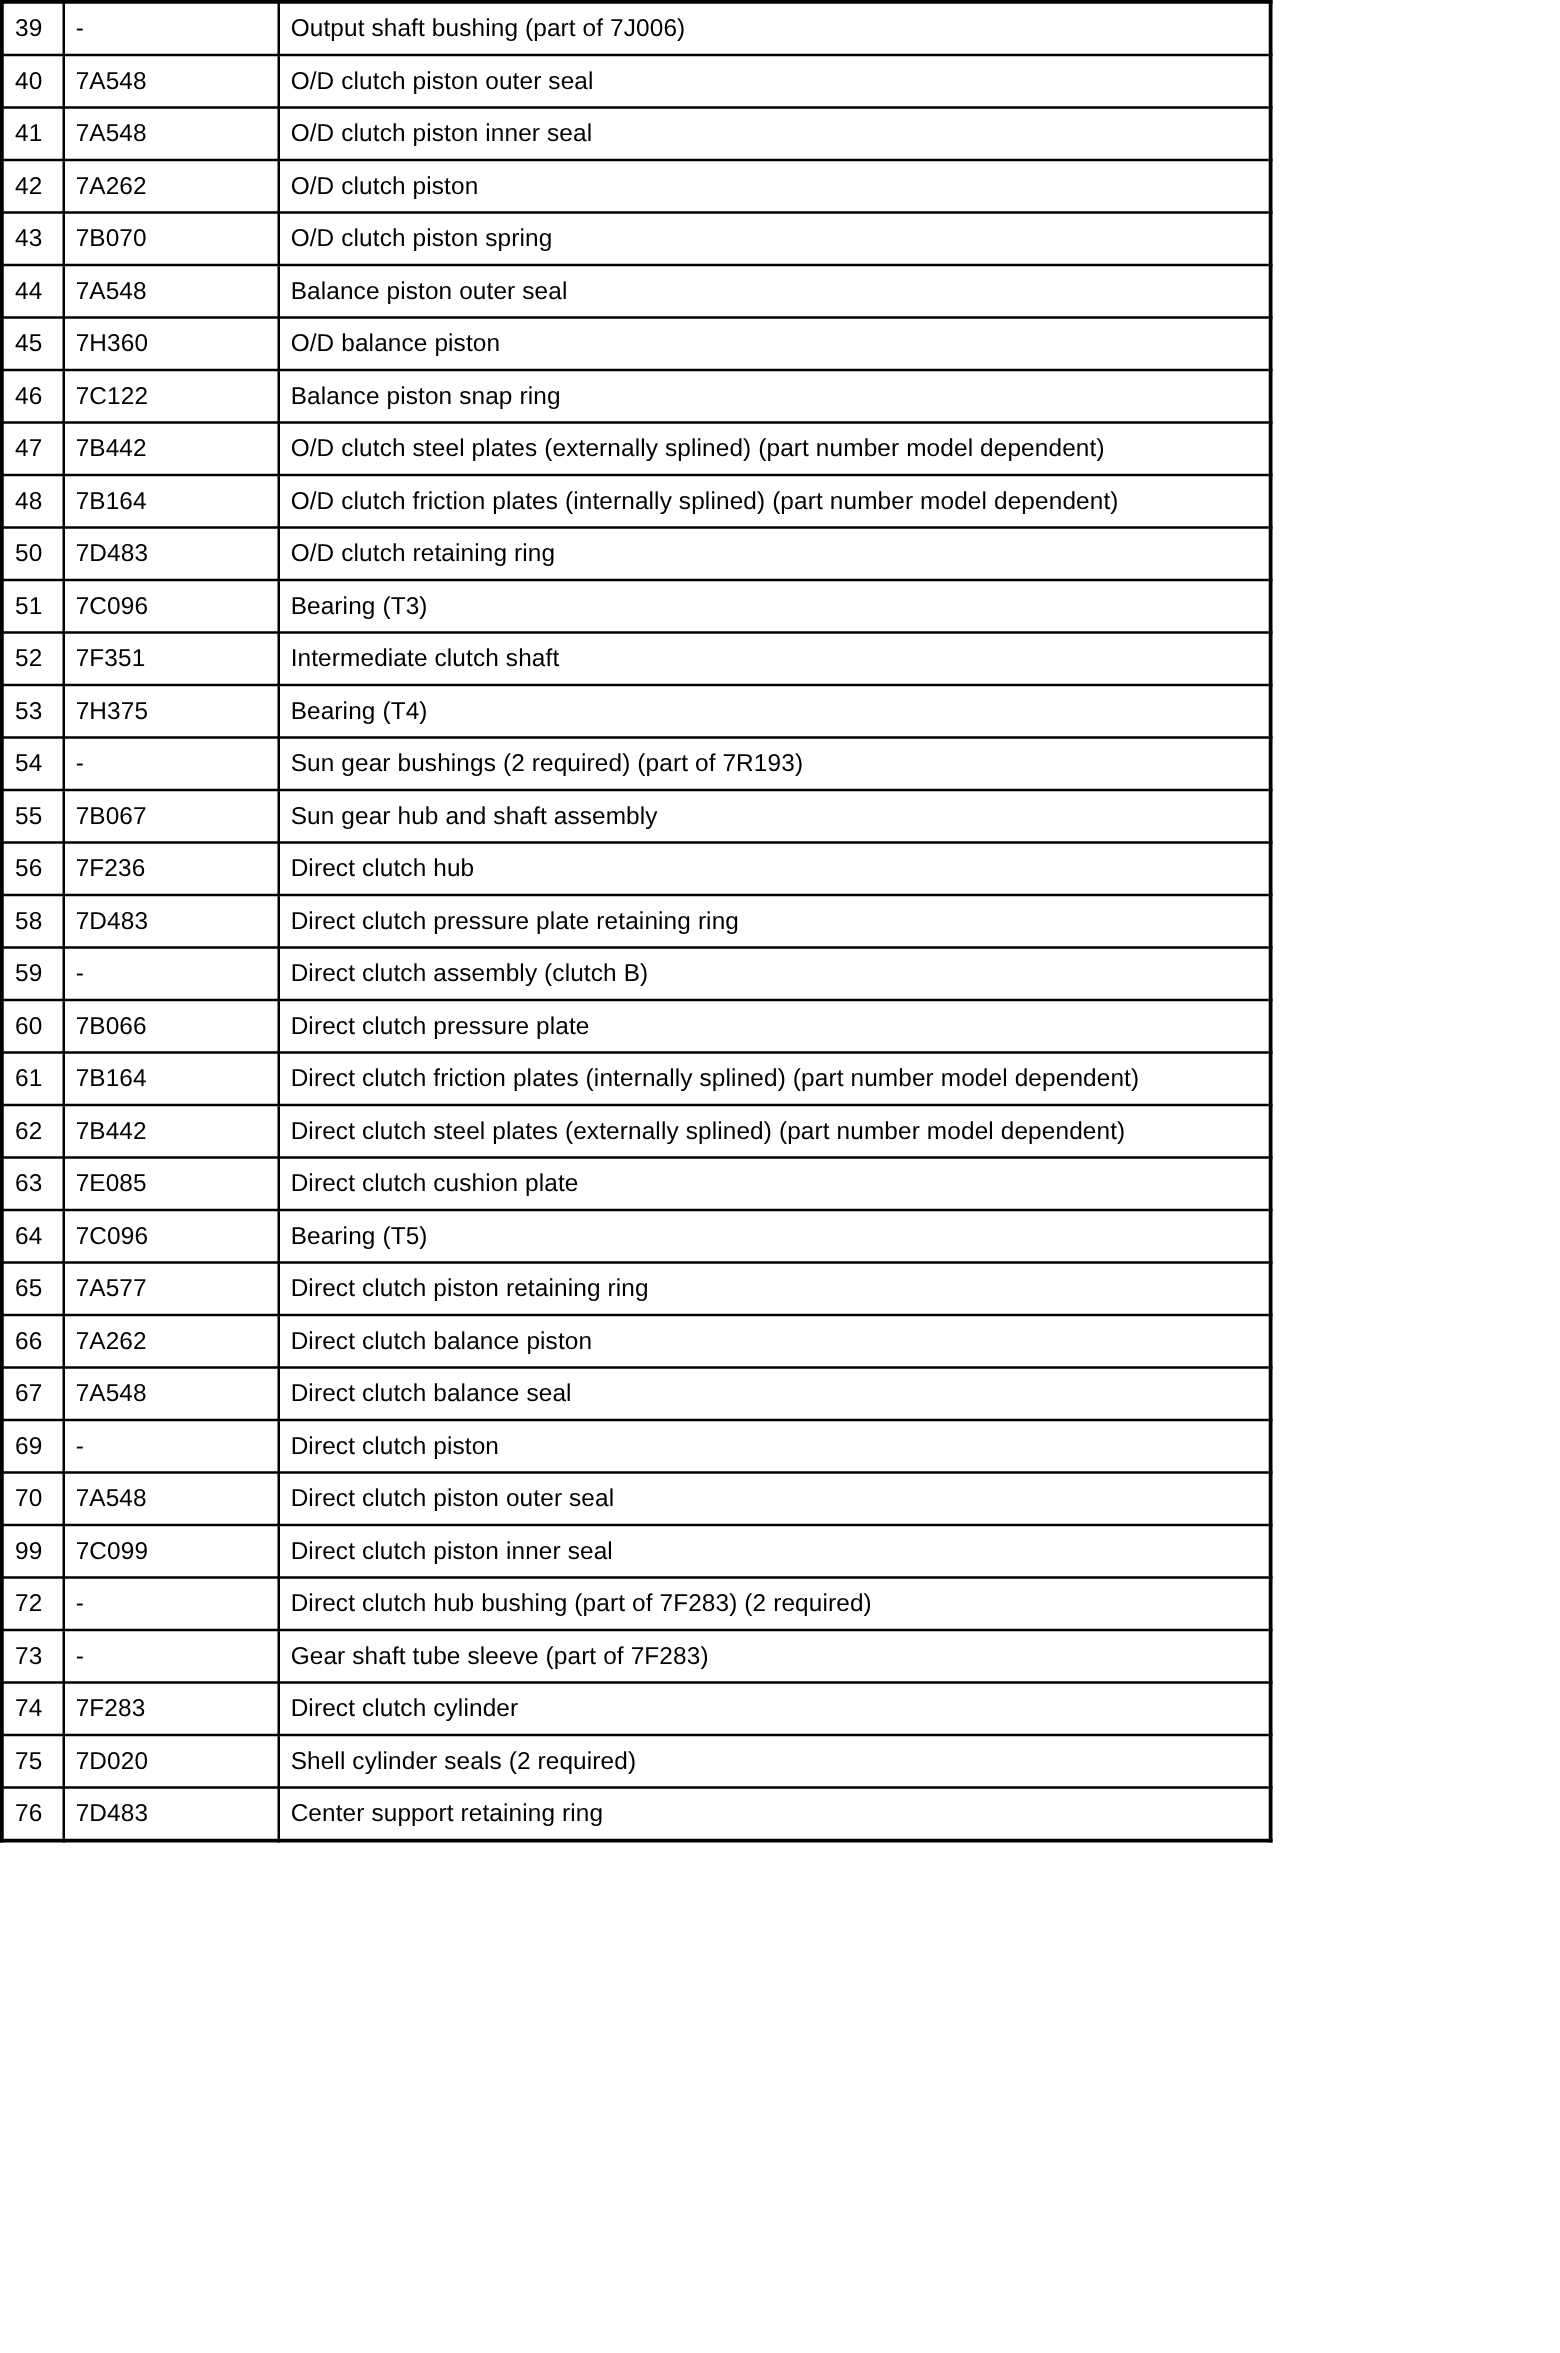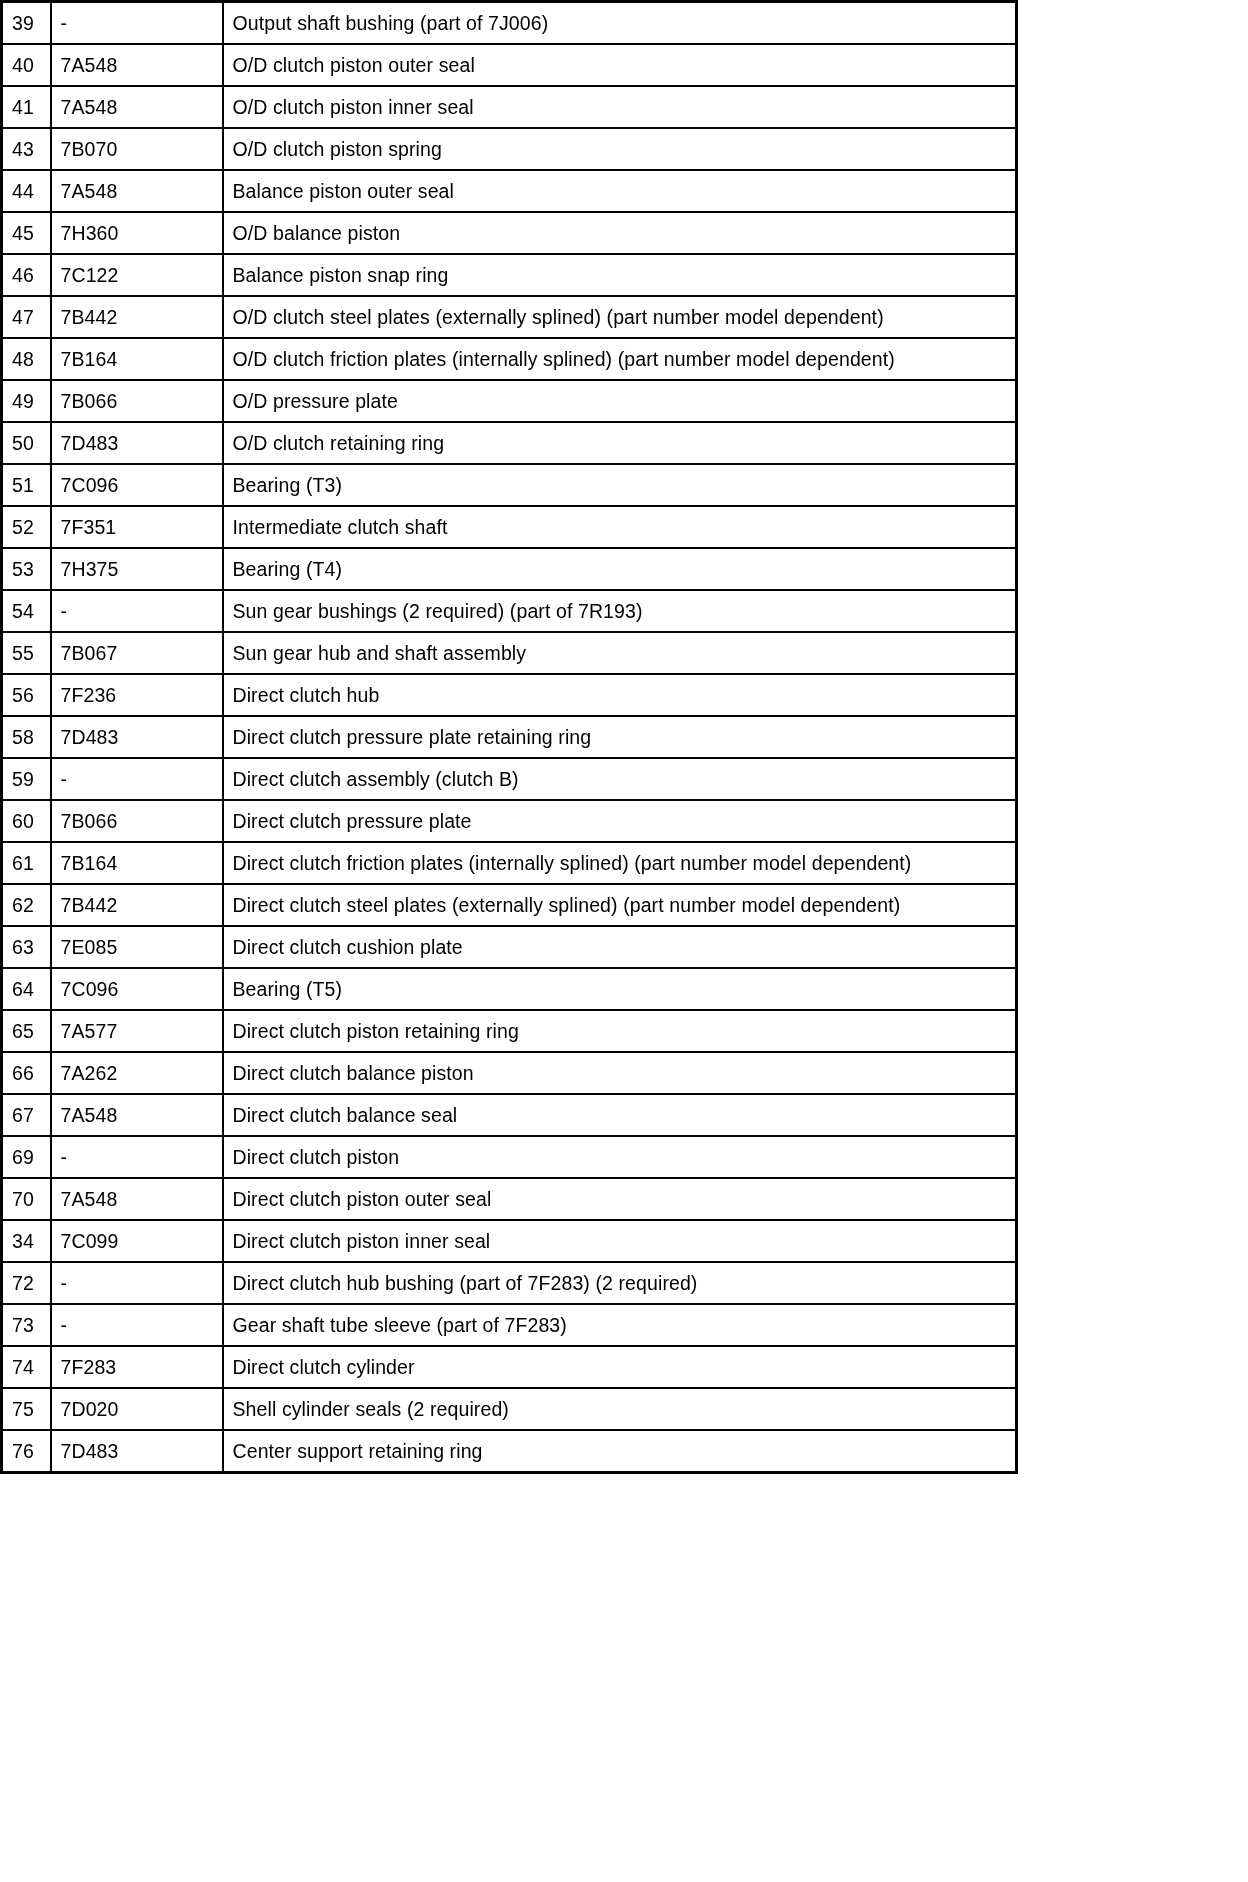--- a/index.html
+++ b/index.html
@@ -64,20 +64,25 @@
           <td class="item-cell">40</td>
           <td class="part-cell">7A548</td>
           <td class="desc-cell">O/D clutch piston outer seal</td>
         </tr>
         <tr>
           <td class="item-cell">41</td>
           <td class="part-cell">7A548</td>
           <td class="desc-cell">O/D clutch piston inner seal</td>
         </tr>
         <tr>
+          <td class="item-cell">42</td>
+          <td class="part-cell">7A262</td>
+          <td class="desc-cell">O/D clutch piston</td>
+        </tr>
+        <tr>
           <td class="item-cell">43</td>
           <td class="part-cell">7B070</td>
           <td class="desc-cell">O/D clutch piston spring</td>
         </tr>
         <tr>
           <td class="item-cell">44</td>
           <td class="part-cell">7A548</td>
           <td class="desc-cell">Balance piston outer seal</td>
         </tr>
         <tr>
@@ -94,25 +99,20 @@
           <td class="item-cell">47</td>
           <td class="part-cell">7B442</td>
           <td class="desc-cell">O/D clutch steel plates (externally splined) (part number model dependent)</td>
         </tr>
         <tr>
           <td class="item-cell">48</td>
           <td class="part-cell">7B164</td>
           <td class="desc-cell">O/D clutch friction plates (internally splined) (part number model dependent)</td>
         </tr>
         <tr>
-          <td class="item-cell">49</td>
-          <td class="part-cell">7B066</td>
-          <td class="desc-cell">O/D pressure plate</td>
-        </tr>
-        <tr>
           <td class="item-cell">50</td>
           <td class="part-cell">7D483</td>
           <td class="desc-cell">O/D clutch retaining ring</td>
         </tr>
         <tr>
           <td class="item-cell">51</td>
           <td class="part-cell">7C096</td>
           <td class="desc-cell">Bearing (T3)</td>
         </tr>
         <tr>
@@ -194,21 +194,21 @@
           <td class="item-cell">69</td>
           <td class="part-cell">-</td>
           <td class="desc-cell">Direct clutch piston</td>
         </tr>
         <tr>
           <td class="item-cell">70</td>
           <td class="part-cell">7A548</td>
           <td class="desc-cell">Direct clutch piston outer seal</td>
         </tr>
         <tr>
-          <td class="item-cell">34</td>
+          <td class="item-cell">99</td>
           <td class="part-cell">7C099</td>
           <td class="desc-cell">Direct clutch piston inner seal</td>
         </tr>
         <tr>
           <td class="item-cell">72</td>
           <td class="part-cell">-</td>
           <td class="desc-cell">Direct clutch hub bushing (part of 7F283) (2 required)</td>
         </tr>
         <tr>
           <td class="item-cell">73</td>

